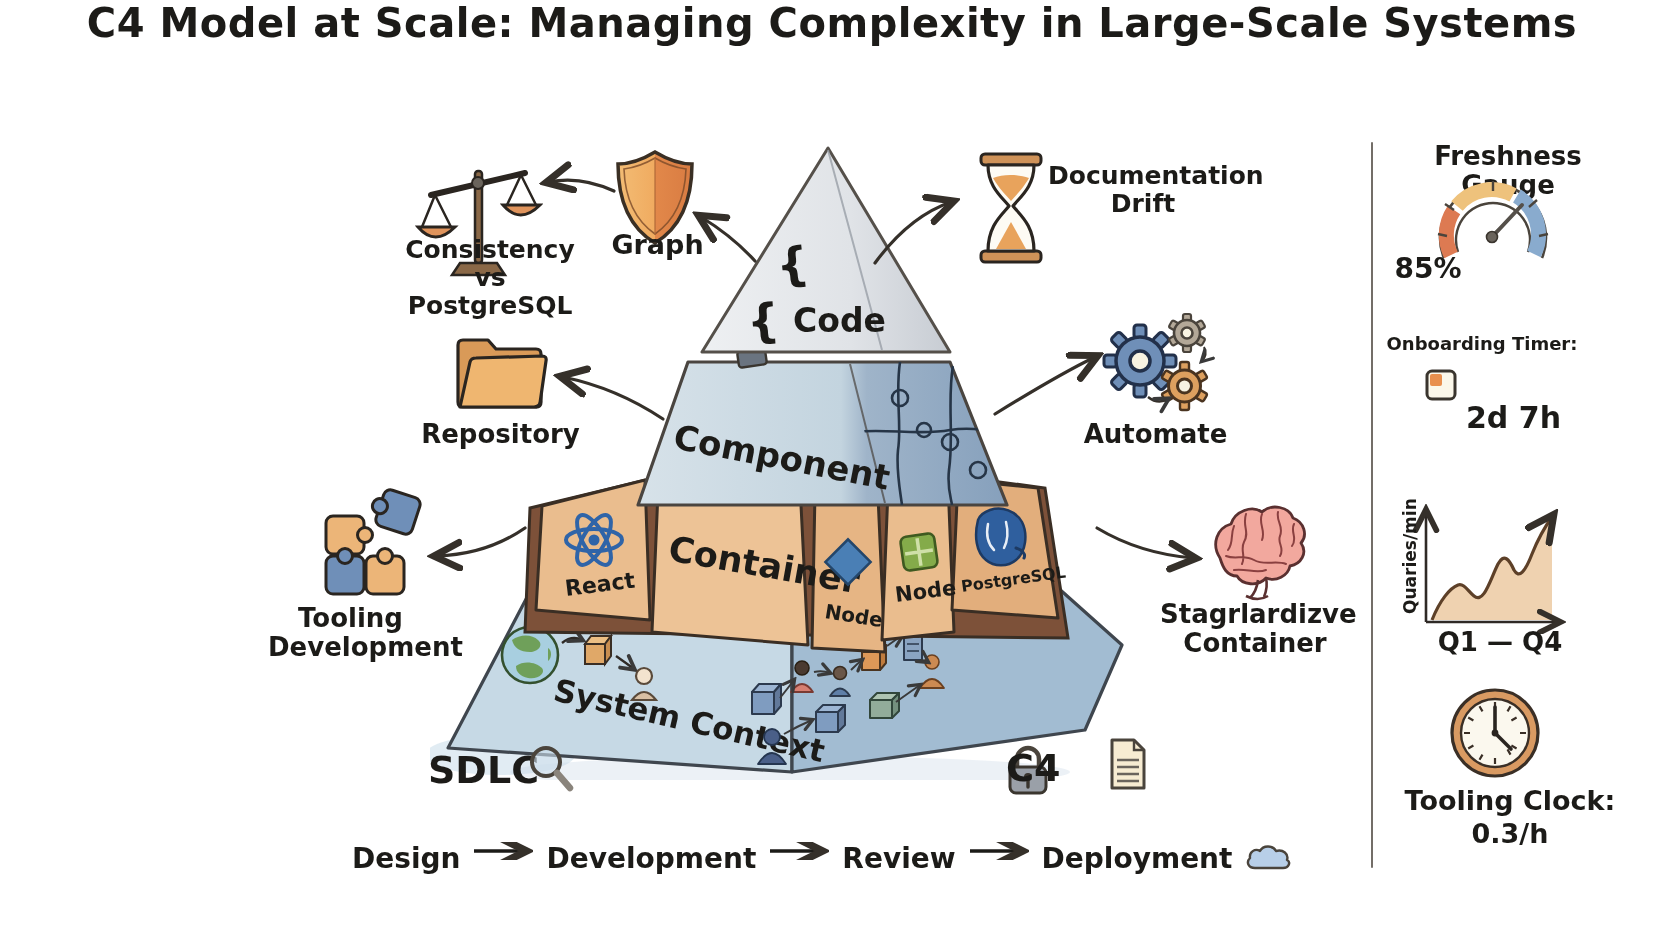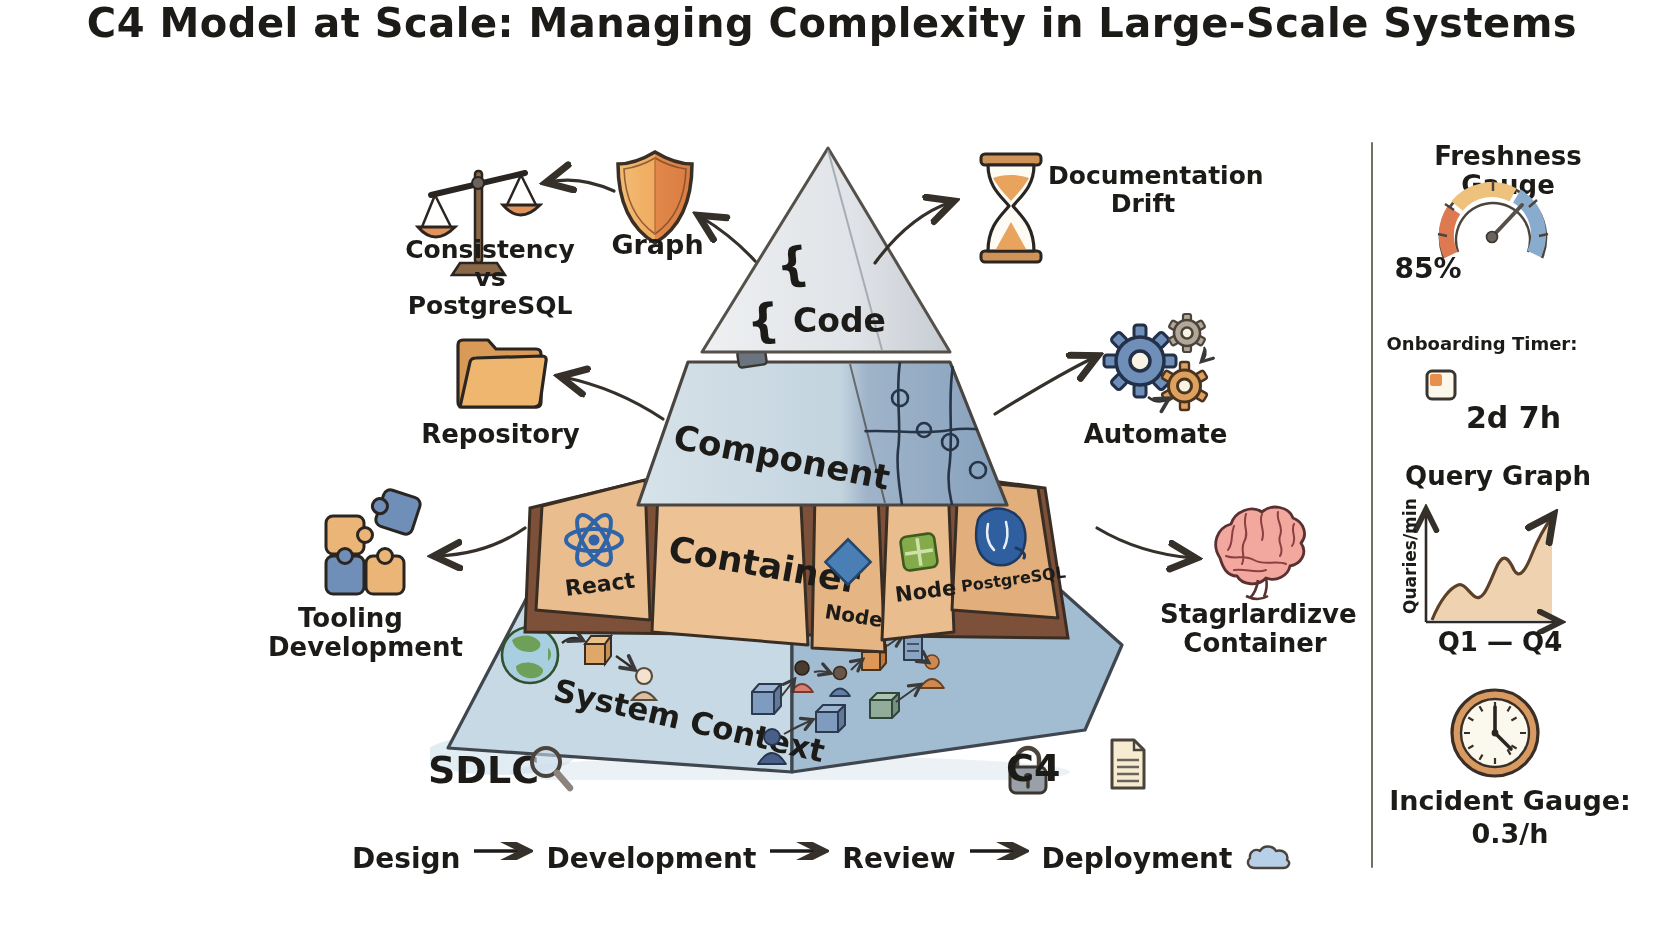--- a/index.html
+++ b/index.html
@@ -338,21 +338,20 @@
   </svg>
   <div class="abs txt-c" style="left:1367px;top:252px;width:122px;font-size:28px;font-weight:bold;">85%</div>
 
   <div class="abs lbl txt-c" style="left:1352px;top:334px;width:260px;font-size:18px;">Onboarding Timer:</div>
   <svg class="abs" style="left:1424px;top:368px;" width="34" height="34" viewBox="0 0 34 34">
     <rect x="3" y="3" width="28" height="28" rx="5" fill="#fbf7ea" stroke="#3a352e" stroke-width="3"></rect>
     <rect x="6" y="6" width="12" height="12" rx="2" fill="#e88f4e"></rect>
   </svg>
   <div class="abs value" style="left:1466px;top:366px;font-size:30px;">2d 7h</div>
 
-  <div class="abs lbl txt-c" style="left:1388px;top:462px;width:220px;font-size:26px;">Query Graph</div>
   <svg class="abs" style="left:1388px;top:492px;" width="188" height="142" viewBox="0 0 188 142">
     <path d="M44,128 C52,108 62,96 70,93 C76,91 80,99 86,104 C96,112 102,88 110,72 C116,61 121,67 126,78 C131,87 137,80 144,62 C150,47 156,36 164,25 L164,128 Z" fill="#eccaa2" opacity=".85"></path>
     <path d="M44,128 C52,108 62,96 70,93 C76,91 80,99 86,104 C96,112 102,88 110,72 C116,61 121,67 126,78 C131,87 137,80 144,62 C150,47 156,36 164,25" fill="none" stroke="#5d4028" stroke-width="3.2" marker-end="url(#ah)"></path>
     <path d="M38,130 L38,20" stroke="#2f2a26" stroke-width="2.6" marker-end="url(#ah)"></path>
     <path d="M38,130 L170,130" stroke="#2f2a26" stroke-width="2.6" marker-end="url(#ah)"></path>
     <text x="28" y="122" font-size="17" transform="rotate(-90 28 122)">Quaries/min</text>
   </svg>
   <div class="abs lbl txt-c" style="left:1400px;top:628px;width:200px;font-size:26px;">Q1 — Q4</div>
 
   <svg class="abs" style="left:1448px;top:686px;" width="94" height="94" viewBox="0 0 94 94">
@@ -360,21 +359,21 @@
     <circle cx="47" cy="47" r="34" fill="#fbf8ee" stroke="#3a2f26" stroke-width="2.4"></circle>
     <g stroke="#3a2f26" stroke-width="2.2">
       <path d="M47,16 L47,22 M47,72 L47,78 M16,47 L22,47 M72,47 L78,47"></path>
       <path d="M31.5,20.2 L34.5,25.4 M62.5,68.6 L59.5,63.4 M20.2,31.5 L25.4,34.5 M68.6,62.5 L63.4,59.5"></path>
       <path d="M20.2,62.5 L25.4,59.5 M68.6,31.5 L63.4,34.5 M31.5,73.8 L34.5,68.6 M62.5,20.2 L59.5,25.4"></path>
     </g>
     <path d="M47,47 L47,21" stroke="#2a2520" stroke-width="3.6" stroke-linecap="round"></path>
     <path d="M47,47 L63,63" stroke="#2a2520" stroke-width="3.6" stroke-linecap="round"></path>
     <circle cx="47" cy="47" r="3.4" fill="#2a2520"></circle>
   </svg>
-  <div class="abs lbl txt-c" style="left:1380px;top:786px;width:260px;font-size:27px;">Incident Gauge:</div>
+  <div class="abs lbl txt-c" style="left:1380px;top:786px;width:260px;font-size:27px;">Tooling Clock:</div>
   <div class="abs txt-c" style="left:1380px;top:818px;width:260px;font-size:27px;font-weight:bold;">0.3/h</div>
 
   <div class="abs lbl-lg" style="left:428px;top:748px;font-size:38px;">SDLC</div>
   <svg class="abs" style="left:526px;top:742px;" width="50" height="54" viewBox="0 0 50 54">
     <circle cx="20" cy="20" r="14" fill="#cfe0ec" fill-opacity=".6" stroke="#4a443c" stroke-width="4"></circle>
     <path d="M31,31 L44,46" stroke="#8a847c" stroke-width="6.5" stroke-linecap="round"></path>
   </svg>
 
   <svg class="abs" style="left:1006px;top:742px;" width="44" height="54" viewBox="0 0 44 54">
     <path d="M11,27 V17 A11,11 0 0 1 33,17 V27" fill="none" stroke="#4a443c" stroke-width="4.5"></path>

